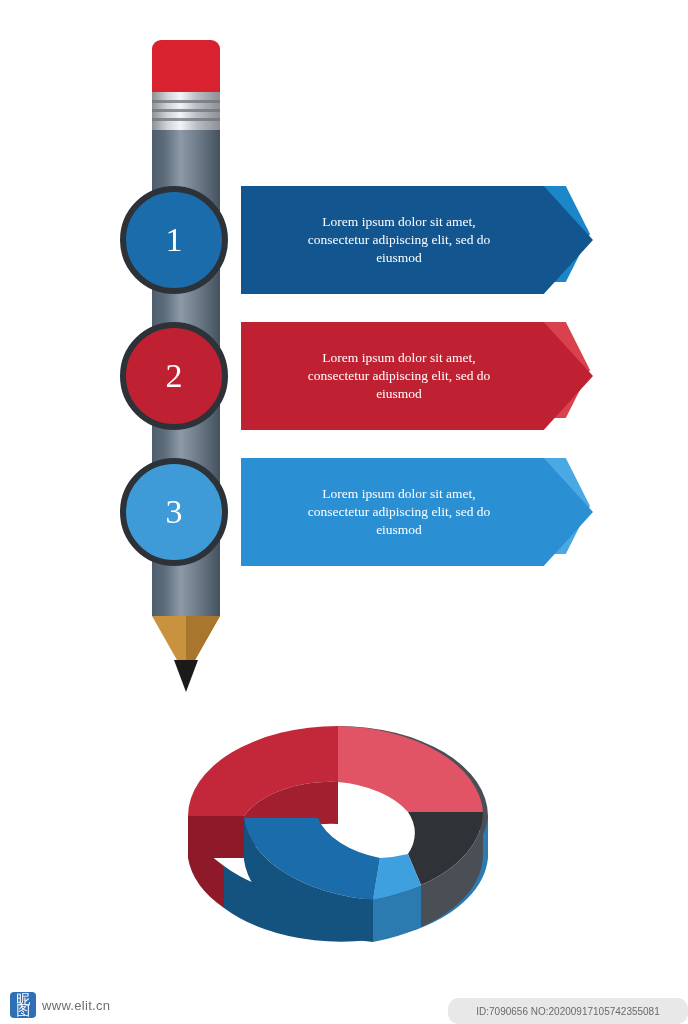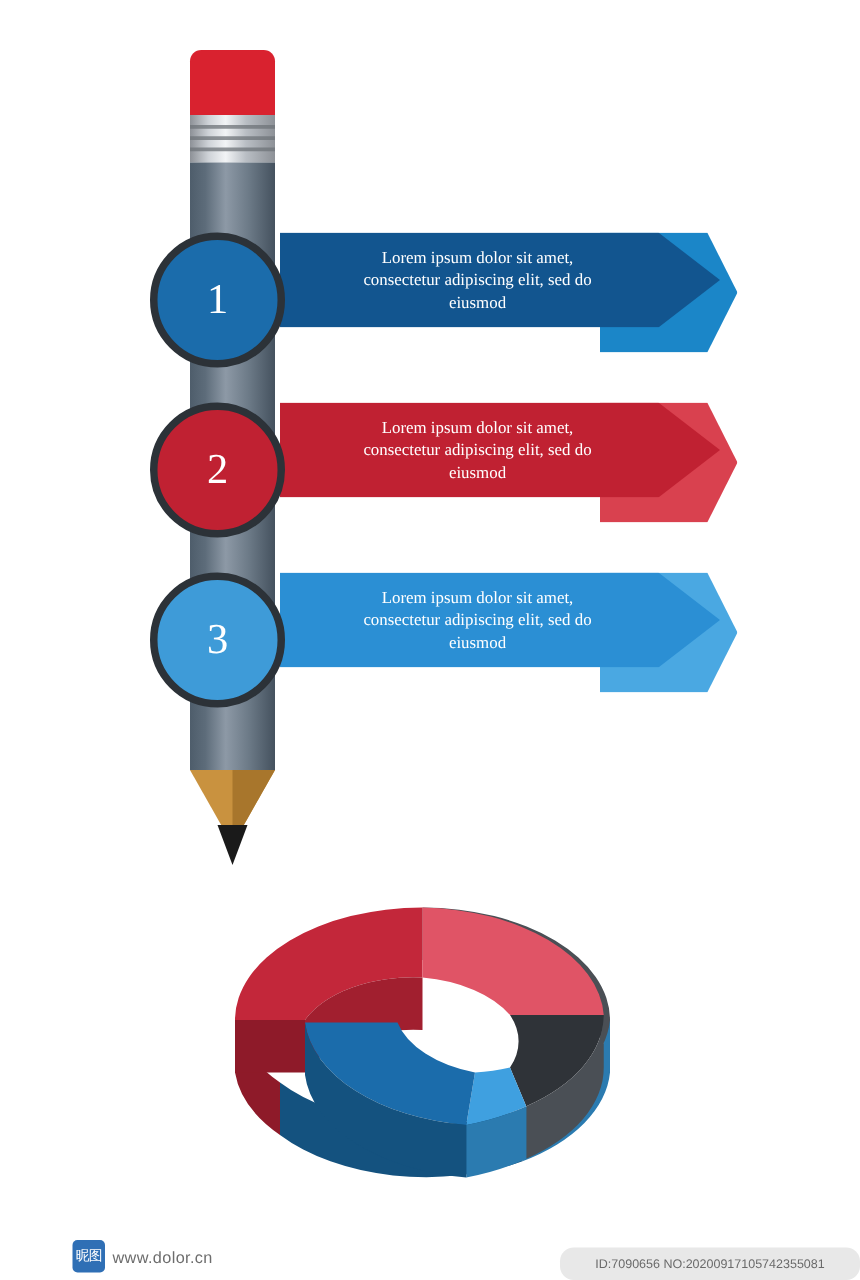--- a/index.html
+++ b/index.html
@@ -48,21 +48,21 @@
     border-top:32px solid #1a1a1a;
   }
 
   
   .step{position:absolute;left:120px;height:96px;}
   .step1{top:186px;}
   .step2{top:322px;}
   .step3{top:458px;}
 
   .bar{
-    position:absolute;left:104px;top:0;width:352px;height:76px;
+    position:absolute;left:121px;top:0;width:352px;height:108px;
     -webkit-clip-path:polygon(0 0,86% 0,100% 50%,86% 100%,0 100%);
     clip-path:polygon(0 0,86% 0,100% 50%,86% 100%,0 100%);
     display:flex;align-items:center;justify-content:center;
   }
   .bar .txt{
     width:200px;text-align:center;color:#ffffff;
     font-size:13.5px;line-height:18px;padding-right:36px;
   }
   .tip-arrow{
     position:absolute;left:360px;top:0;width:110px;height:96px;
@@ -82,22 +82,22 @@
   
   .donut{position:absolute;left:118px;top:686px;width:440px;height:290px;}
 
   
   .watermark{
     position:absolute;left:10px;bottom:6px;display:flex;align-items:center;gap:6px;
     font-family:"Liberation Sans",sans-serif;
   }
   .wm-badge{
     width:26px;height:26px;border-radius:4px;background:#2f6fb5;color:#fff;
-    font-size:11px;line-height:11px;display:flex;align-items:center;justify-content:center;
-    text-align:center;letter-spacing:-.5px;margin-left:48px;
+    font-size:14px;line-height:11px;display:flex;align-items:center;justify-content:center;
+    text-align:center;letter-spacing:-.5px;
   }
   .wm-text{font-size:13px;color:#6d6d6d;letter-spacing:.3px;}
   .idbar{
     position:absolute;right:0;bottom:0;width:240px;height:26px;
     background:#e8e8e8;color:#6a6a6a;font-size:10px;
     font-family:"Liberation Sans",sans-serif;
     display:flex;align-items:center;justify-content:center;border-radius:11px;
   }
 </style>
 </head>
@@ -244,17 +244,17 @@
         <path d="M262 172 L255 214 A150 90 0 0 1 126 132 L200 132 A94 56 0 0 0 262 172 Z" fill="#1b6cab"></path>
         <path d="M255 214 L255 256 A150 90 0 0 1 126 174 L126 132 A150 90 0 0 0 255 214 Z" fill="#14527f"></path>
       </g>
 
       <ellipse cx="220" cy="130" rx="0" ry="0" fill="#ffffff"></ellipse>
     </svg>
   </div>
 
   <div class="watermark">
     <div class="wm-badge">昵图</div>
-    <div class="wm-text">www.dolor.cn</div>
+    <div class="wm-text">www.elit.cn</div>
   </div>
   <div class="idbar">ID:7090656 NO:20200917105742355081</div>
 
 </div>
 
 </body></html>

